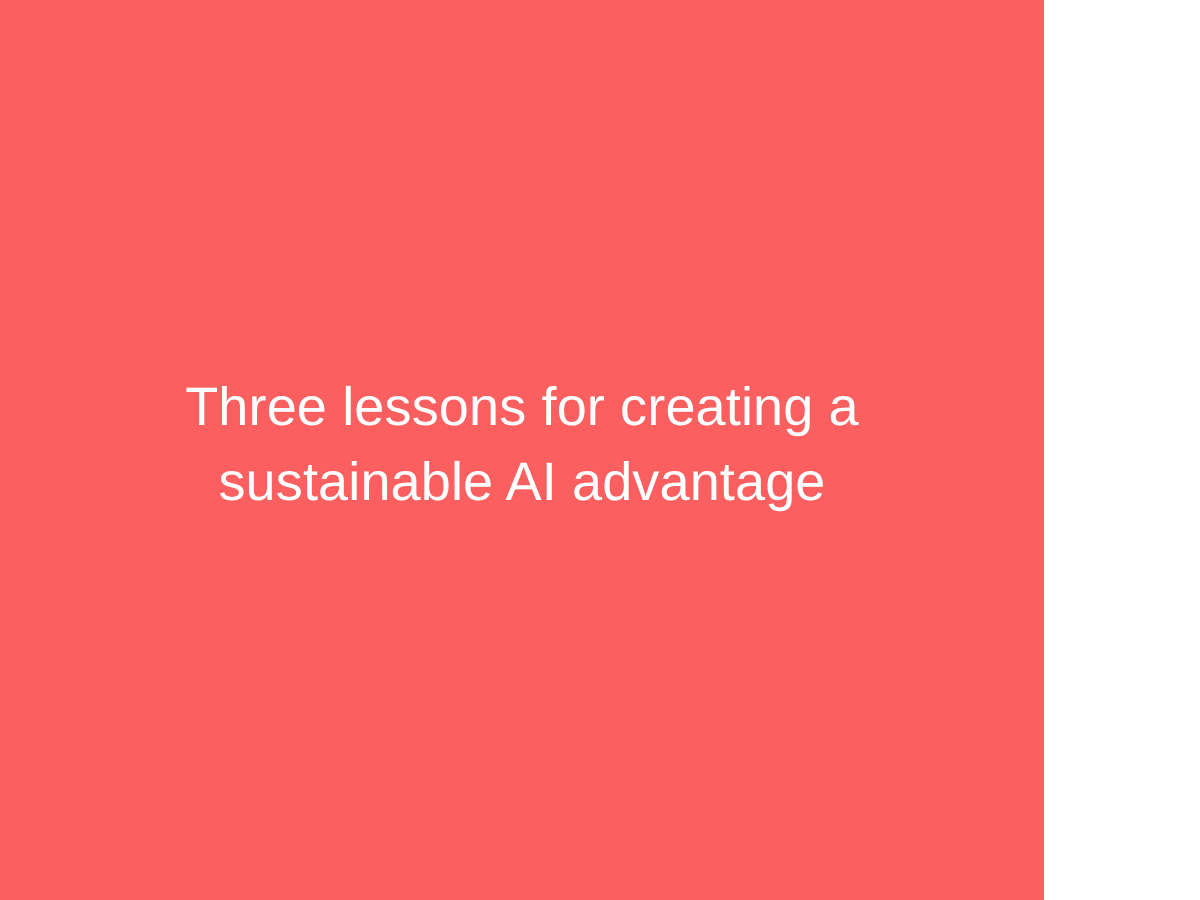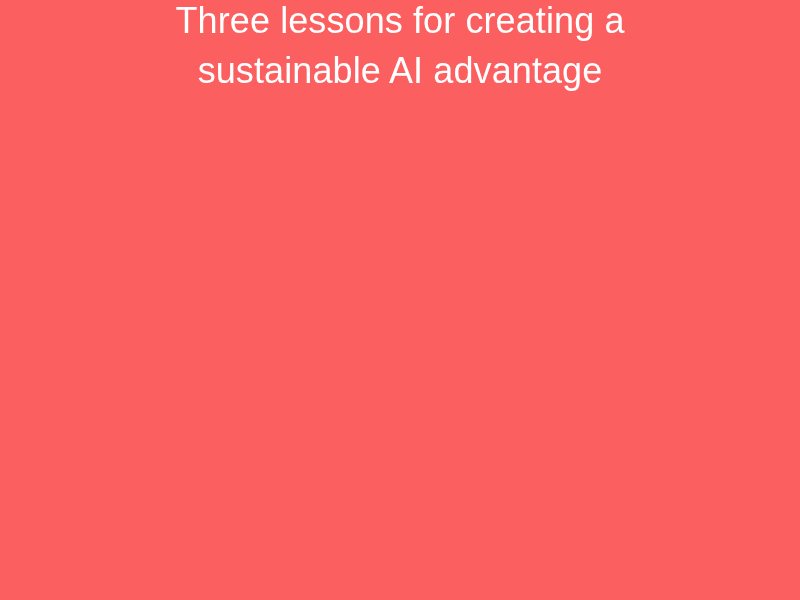--- a/index.html
+++ b/index.html
@@ -12,24 +12,25 @@
     width: 800px;
     height: 600px;
     overflow: hidden;
     font-family: "Liberation Sans", sans-serif;
   }
 
   
   #headline-card {
     position: relative;
     box-sizing: border-box;
-    width: 800px;
+    width: 696px;
     height: 600px;
     background-color: #fc5f5f;
     display: flex;
+    align-items: center;
     justify-content: center;
   }
 
   
   #headline-block {
     width: 640px;
     margin: 0 auto;
     text-align: center;
     
     transform: translateY(-4px);

